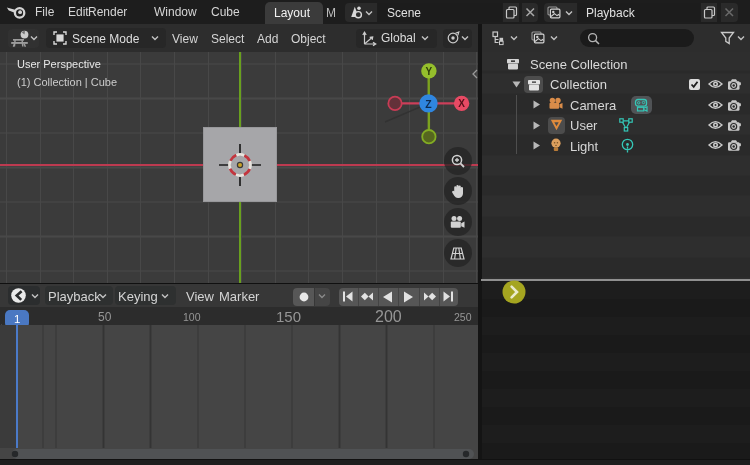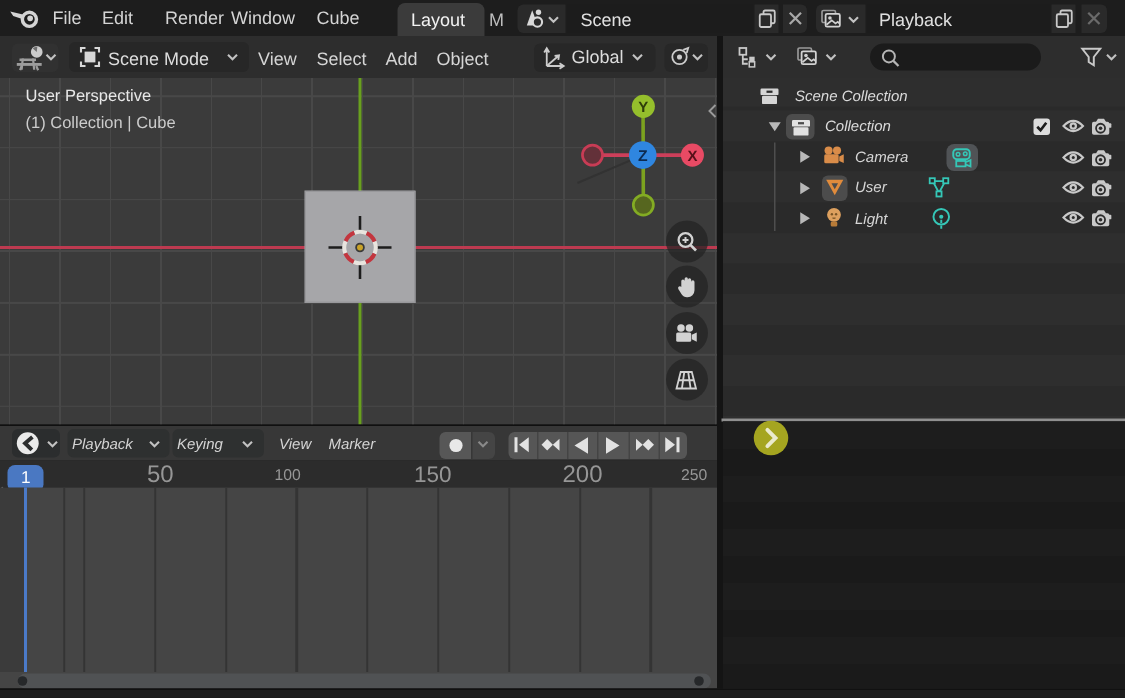--- a/index.html
+++ b/index.html
@@ -1,29 +1,29 @@
 <!DOCTYPE html>
 <html><head><meta charset="utf-8"><style>
 html,body{margin:0;padding:0;background:#1d1d1d;}
 #root{position:relative;width:750px;height:465px;overflow:hidden;background:#1d1d1d;font-family:"Liberation Sans",sans-serif;}
 .ab{position:absolute;}
 .tx{position:absolute;font-size:12px;color:#d5d5d5;white-space:nowrap;line-height:14px;}
-.tx2{position:absolute;font-size:10px;color:#d4d4d4;white-space:nowrap;line-height:13px;font-style:italic;}
+.tx2{position:absolute;font-size:13px;color:#d4d4d4;white-space:nowrap;line-height:13px;}
 svg{position:absolute;overflow:visible;}
 </style></head><body>
 <div id="root">
 
 <svg width="22" height="18" style="left:6px;top:3px" viewBox="0 0 22 18">
  <path d="M0.8 4.6 L10 6.9 L9.3 9.9 L2.8 7.6 Z" fill="#d4d4d4"></path>
  <circle cx="13.6" cy="9.9" r="4.7" fill="none" stroke="#d4d4d4" stroke-width="2.3"></circle>
  <circle cx="14.1" cy="9.2" r="1.9" fill="#d4d4d4"></circle>
 </svg>
 <div class="tx" style="left:35px;top:5px">File</div>
 <div class="tx" style="left:68px;top:5px">Edit</div>
-<div class="tx" style="left:110px;top:5px">Render</div>
+<div class="tx" style="left:88px;top:5px">Render</div>
 <div class="tx" style="left:154px;top:5px">Window</div>
 <div class="tx" style="left:211px;top:5px">Cube</div>
 <div class="ab" style="left:265px;top:2px;width:58px;height:22px;background:#3b3b3b;border-radius:5px 5px 0 0;"></div>
 <div class="tx" style="left:274px;top:6px;color:#f2f2f2">Layout</div>
 <div class="tx" style="left:326px;top:6px;color:#bdbdbd">M</div>
 
 <div class="ab" style="left:345px;top:3px;width:32px;height:19px;background:#2a2a2a;border-radius:4px 0 0 4px;"></div>
 <svg width="15" height="14" style="left:348px;top:5px" viewBox="0 0 15 14">
  <path d="M3.2 12 L6.8 1.8 L10.6 12 Z" fill="#d8d8d8"></path>
  <circle cx="11" cy="3.2" r="1.8" fill="#d8d8d8"></circle>
@@ -220,21 +220,21 @@
 <svg width="14" height="11" style="left:423px;top:291px" viewBox="0 0 14 11">
  <path d="M13 5.5 L9.2 1.7 L5.4 5.5 L9.2 9.3 Z" fill="#e2e2e2"></path>
  <path d="M1 1.5 L5.5 5.5 L1 9.5 Z" fill="#e2e2e2"></path>
 </svg>
 <svg width="13" height="11" style="left:442px;top:291px" viewBox="0 0 13 11">
  <rect x="9" y="0.5" width="2" height="10" fill="#e2e2e2"></rect>
  <path d="M1.5 0.5 L8 5.5 L1.5 10.5 Z" fill="#e2e2e2"></path>
 </svg>
 
 <div class="ab" style="left:0;top:307px;width:478px;height:18px;background:#2c2c2c;"></div>
-<div class="tx" style="left:98px;top:310px;color:#969696;font-size:16px">50</div>
+<div class="tx" style="left:98px;top:310px;color:#969696;font-size:12px">50</div>
 <div class="tx" style="left:183px;top:310px;color:#969696;font-size:10.5px">100</div>
 <div class="tx" style="left:276px;top:310px;color:#969696;font-size:15px">150</div>
 <div class="tx" style="left:375px;top:310px;color:#969696;font-size:16px">200</div>
 <div class="tx" style="left:454px;top:310px;color:#969696;font-size:10.5px">250</div>
 <div class="ab" style="left:5px;top:310px;width:23.5px;height:17.5px;background:#4a78c2;border-radius:5px;"></div>
 <div class="tx" style="left:14px;top:312px;color:#ffffff;font-size:11.5px">1</div>
 <svg width="6" height="10" style="left:0px;top:324px">
       <path d="M1 1 L5 5 L1 9" fill="none" stroke="#8a8a8a" stroke-width="1.3"></path>
     </svg>
 

